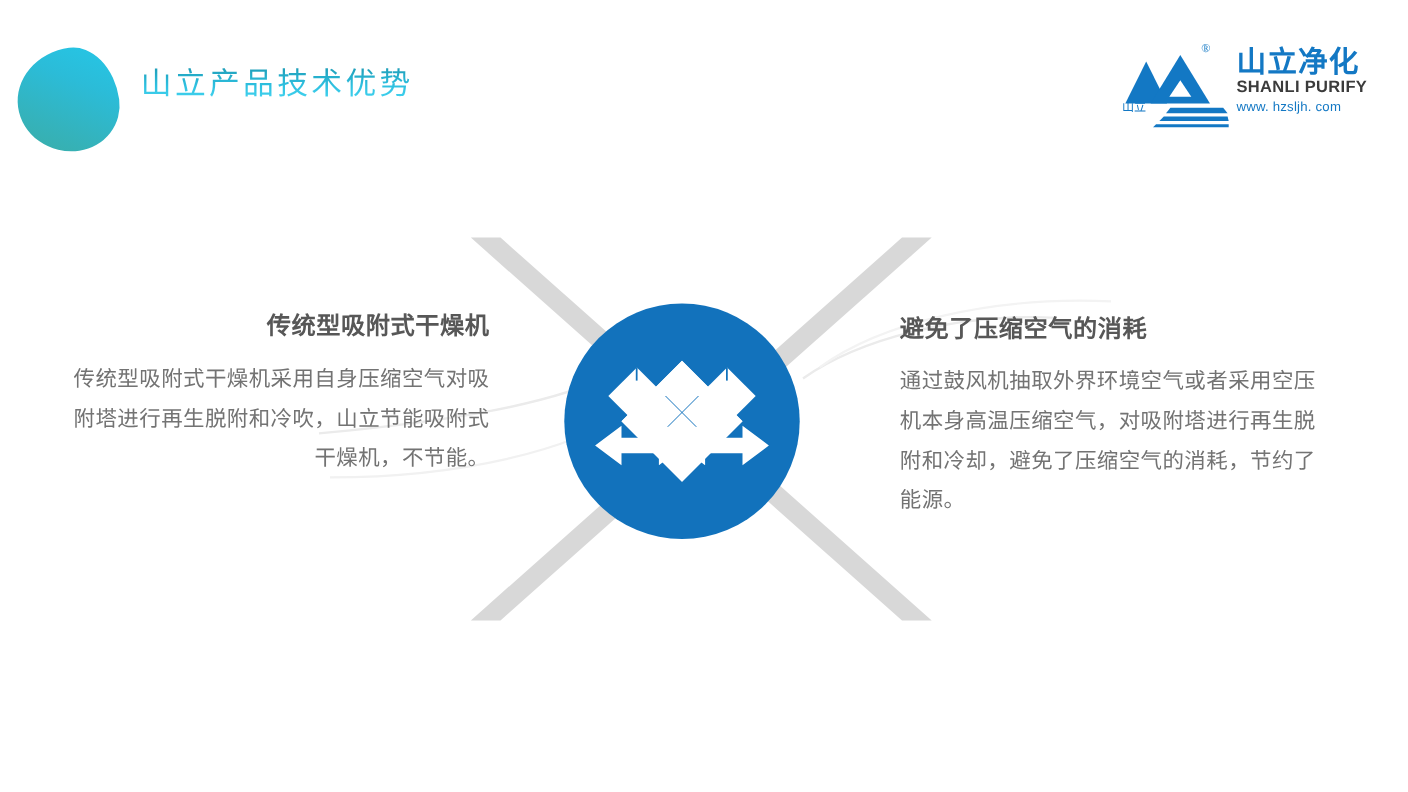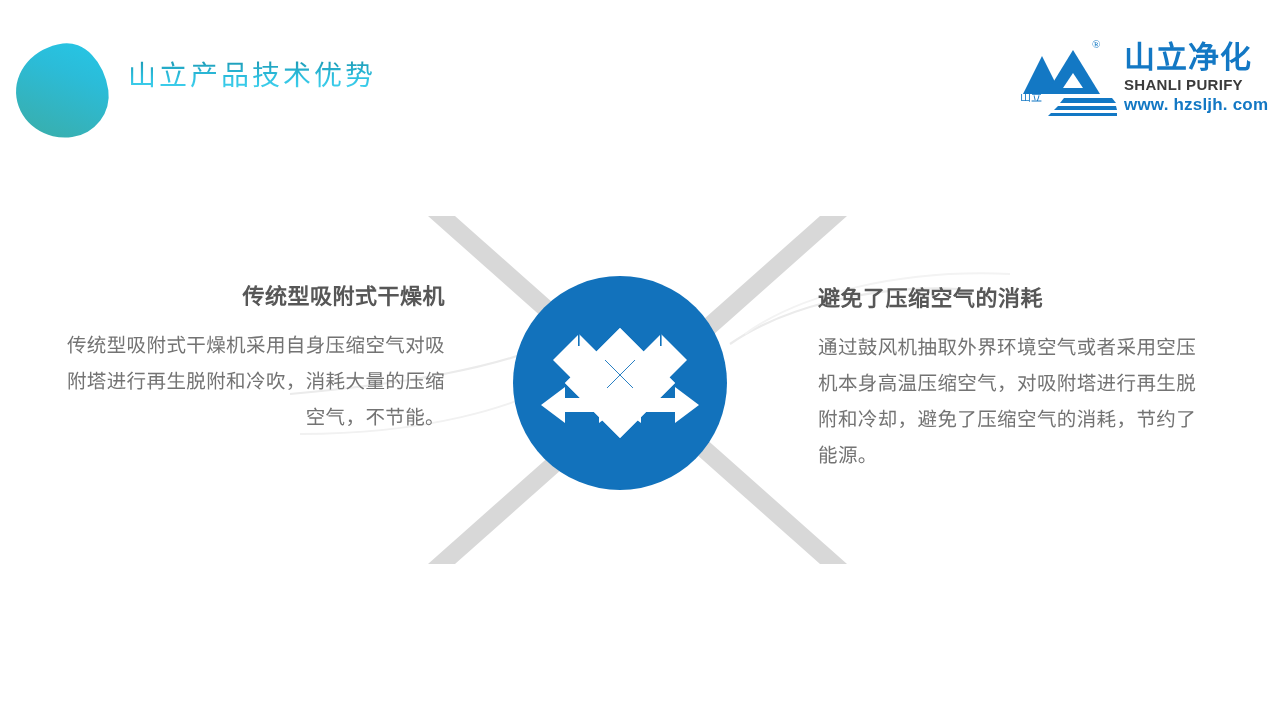--- a/index.html
+++ b/index.html
@@ -88,43 +88,42 @@
     font-weight: 400;
     letter-spacing: 0px;
   }
   .logo-text {
     position: absolute;
     left: 104px;
     top: 4px;
     width: 122px;
   }
   .logo-cn {
-    font-size: 31px;
+    font-size: 27px;
     font-weight: 700;
     color: #1378c4;
     letter-spacing: 1px;
     line-height: 1.05;
     white-space: nowrap;
   }
   .logo-en {
     font-size: 15px;
     font-weight: 700;
     color: #3b3b3b;
     letter-spacing: 0.3px;
     line-height: 1.3;
     white-space: nowrap;
   }
   .logo-url {
-    font-size: 17px;
-    font-weight: 700;
+    font-size: 12px;
+    font-weight: 400;
     color: #1378c4;
     letter-spacing: 0.2px;
     line-height: 1.25;
     white-space: nowrap;
-    text-align: right;
   }
 
   
   .stage {
     position: absolute;
     left: 0;
     top: 134px;
     width: 1280px;
     height: 570px;
   }
@@ -251,21 +250,21 @@
         <polygon points="104,129 128,111 128,122 162,122 162,111 186,129 162,147 162,136 128,136 128,147" fill="#ffffff"></polygon>
 
         <polygon points="107,52 162,107 107,162 52,107" fill="#ffffff"></polygon>
         <line x1="92" y1="84" x2="120" y2="112" stroke="#1272bc" stroke-width="0.9"></line>
         <line x1="122" y1="84" x2="94" y2="112" stroke="#1272bc" stroke-width="0.9"></line>
       </svg>
     </div>
 
     <div class="panel panel-left">
       <div class="panel-heading">传统型吸附式干燥机</div>
-      <div class="panel-body">传统型吸附式干燥机采用自身压缩空气对吸附塔进行再生脱附和冷吹，消耗大量的压缩空气，不节能。</div>
+      <div class="panel-body">传统型吸附式干燥机采用自身压缩空气对吸附塔进行再生脱附和冷吹，山立节能吸附式干燥机，不节能。</div>
     </div>
 
     <div class="panel panel-right">
       <div class="panel-heading">避免了压缩空气的消耗</div>
       <div class="panel-body">通过鼓风机抽取外界环境空气或者采用空压机本身高温压缩空气，对吸附塔进行再生脱附和冷却，避免了压缩空气的消耗，节约了能源。</div>
     </div>
 
   </div>
 </div>
 

